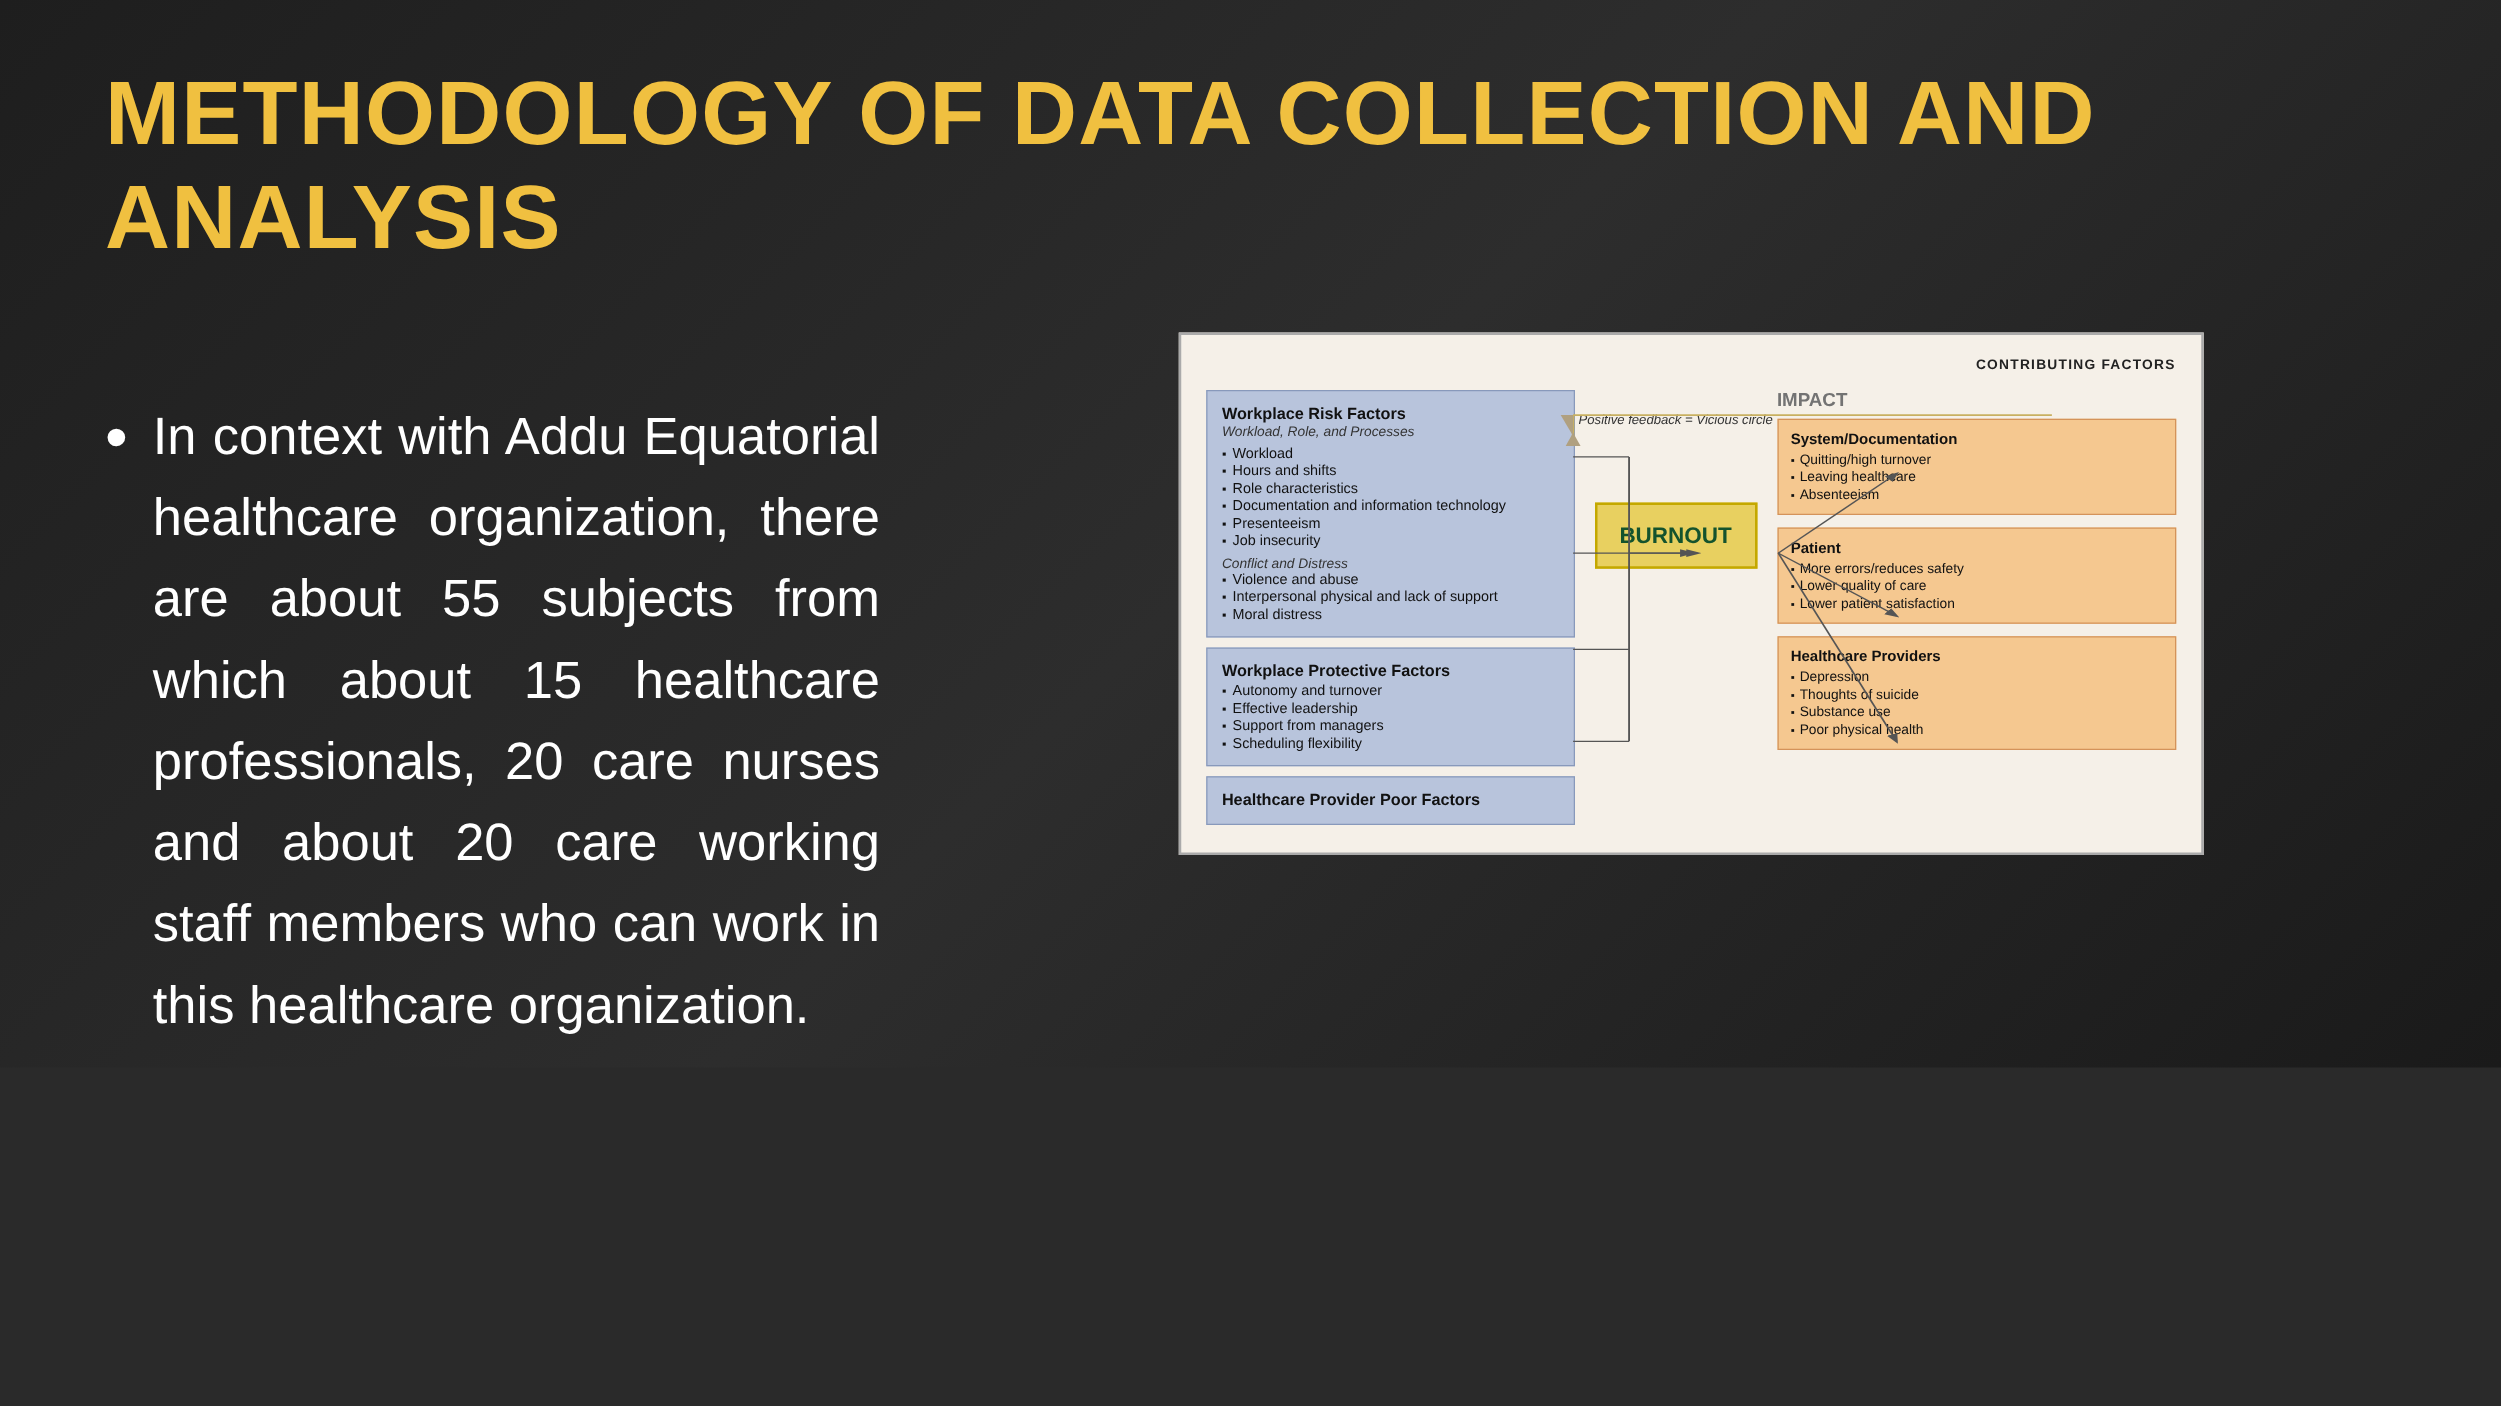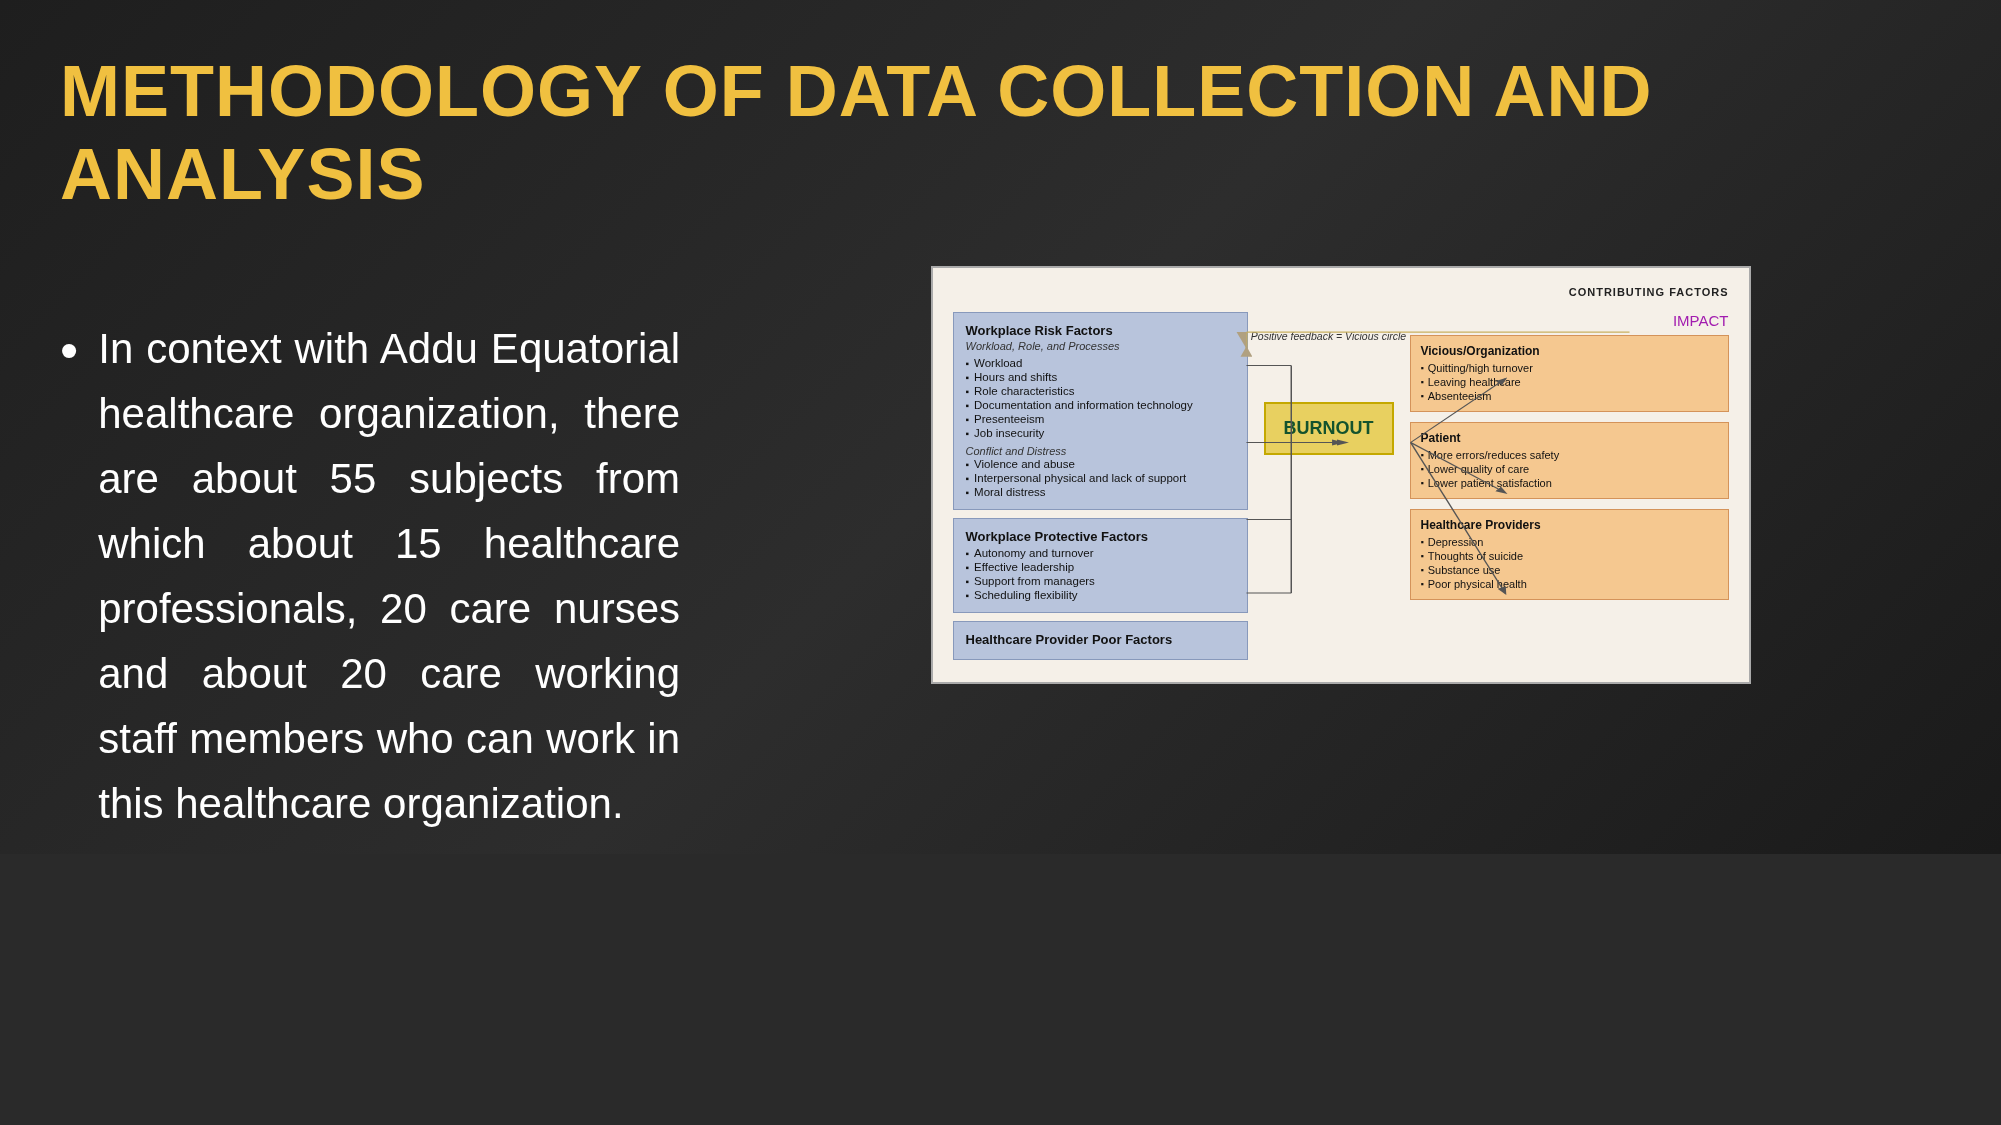--- a/index.html
+++ b/index.html
@@ -7,21 +7,21 @@
       width: 2001px;
       height: 1125px;
       background: #2a2a2a;
       font-family: Arial, sans-serif;
       overflow: hidden;
     }
     .slide {
       width: 2001px;
       height: 854px;
       background: linear-gradient(135deg, #1e1e1e 0%, #2d2d2d 50%, #1a1a1a 100%);
-      padding: 50px 60px 30px 60px;
+      padding: 50px 60px 30px 84px;
       display: flex;
       flex-direction: column;
     }
     .title-section {
       margin-bottom: 40px;
     }
     .slide-title {
       font-size: 72px;
       font-weight: 900;
       color: #f0c040;
@@ -126,24 +126,24 @@
       background: #e8d060;
       border: 2px solid #c4a800;
       padding: 14px 18px;
       text-align: center;
       font-size: 18px;
       font-weight: bold;
       color: #14532d;
       min-width: 110px;
     }
     .impact-header {
-      text-align: right;
+      text-align: left;
       font-size: 15px;
-      font-weight: normal;
-      color: #a21caf;
+      font-weight: bold;
+      color: #737373;
       margin-bottom: 6px;
     }
     .impact-box {
       background: #f5c890;
       border: 1px solid #d4935a;
       padding: 8px 10px;
     }
     .impact-box-title {
       font-size: 12px;
       font-weight: bold;
@@ -275,21 +275,21 @@
               <div style="font-size:10.5px; font-style:italic; color:#333; margin-bottom:60px; text-align:center; margin-top:10px;">Positive feedback = Vicious circle</div>
               <div class="burnout-box">
                 <span>BURNOUT</span>
               </div>
             </div>
 
             <div style="display:flex; flex-direction:column; gap:0; flex:1;">
               <div class="impact-header">IMPACT</div>
               <div style="display:flex; flex-direction:column; gap:10px;">
                 <div class="impact-box">
-                  <div class="impact-box-title">Vicious/Organization</div>
+                  <div class="impact-box-title">System/Documentation</div>
                   <ul>
                     <li>Quitting/high turnover</li>
                     <li>Leaving healthcare</li>
                     <li>Absenteeism</li>
                   </ul>
                 </div>
                 <div class="impact-box">
                   <div class="impact-box-title">Patient</div>
                   <ul>
                     <li>More errors/reduces safety</li>

